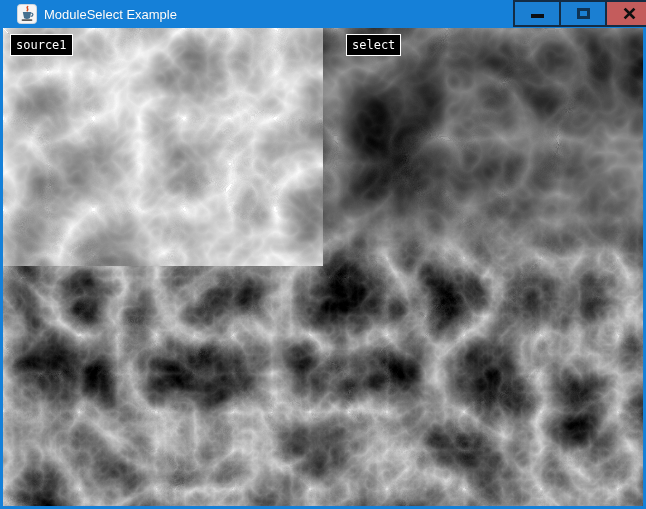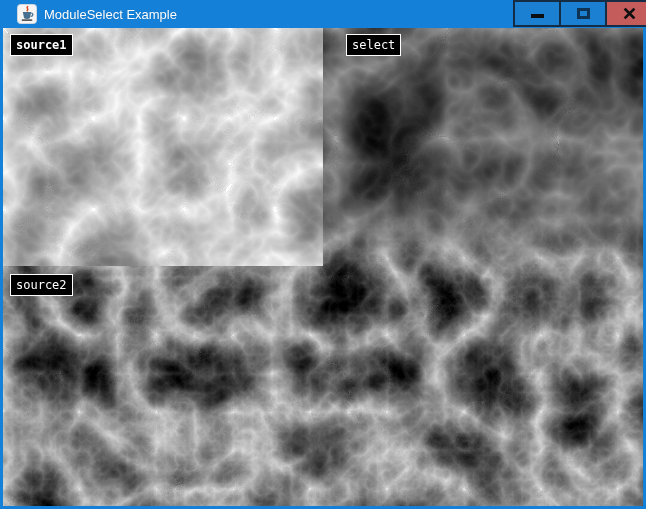--- a/index.html
+++ b/index.html
@@ -33,21 +33,21 @@
   .client{
     position:absolute;left:3px;top:28px;width:640px;height:478px;
     background:#3a3a3a;overflow:hidden;
   }
   .noise-svg{position:absolute;left:0;top:0;display:block;}
   .img-label{
     position:absolute;background:#000000;border:1px solid #ffffff;
     color:#ffffff;font-family:"DejaVu Sans Mono",monospace;
     font-size:12px;line-height:1;padding:4px 5px;white-space:nowrap;
   }
-  .lbl-source1{left:7px;top:6px;font-weight:bold;}
+  .lbl-source1{left:7px;top:6px;}
   .lbl-select{left:343px;top:6px;}
   .lbl-source2{left:7px;top:246px;}
 </style>
 </head>
 <body>
 
 <div class="window">
 
   <div class="titlebar">
     <svg class="app-icon" viewBox="0 0 20 20">
@@ -125,16 +125,15 @@
         <rect x="0" y="140" width="640" height="338" filter="url(#fBottom)"></rect>
       </g>
 
       <rect x="0" y="238" width="320" height="240" filter="url(#fBottom)"></rect>
 
       <rect x="0" y="0" width="320" height="238" filter="url(#fSrc1)"></rect>
     </svg>
 
     <div class="img-label lbl-source1">source1</div>
     <div class="img-label lbl-select">select</div>
-    <div class="img-label lbl-source2">source2</div>
   </div>
 
 </div>
 
 </body></html>

